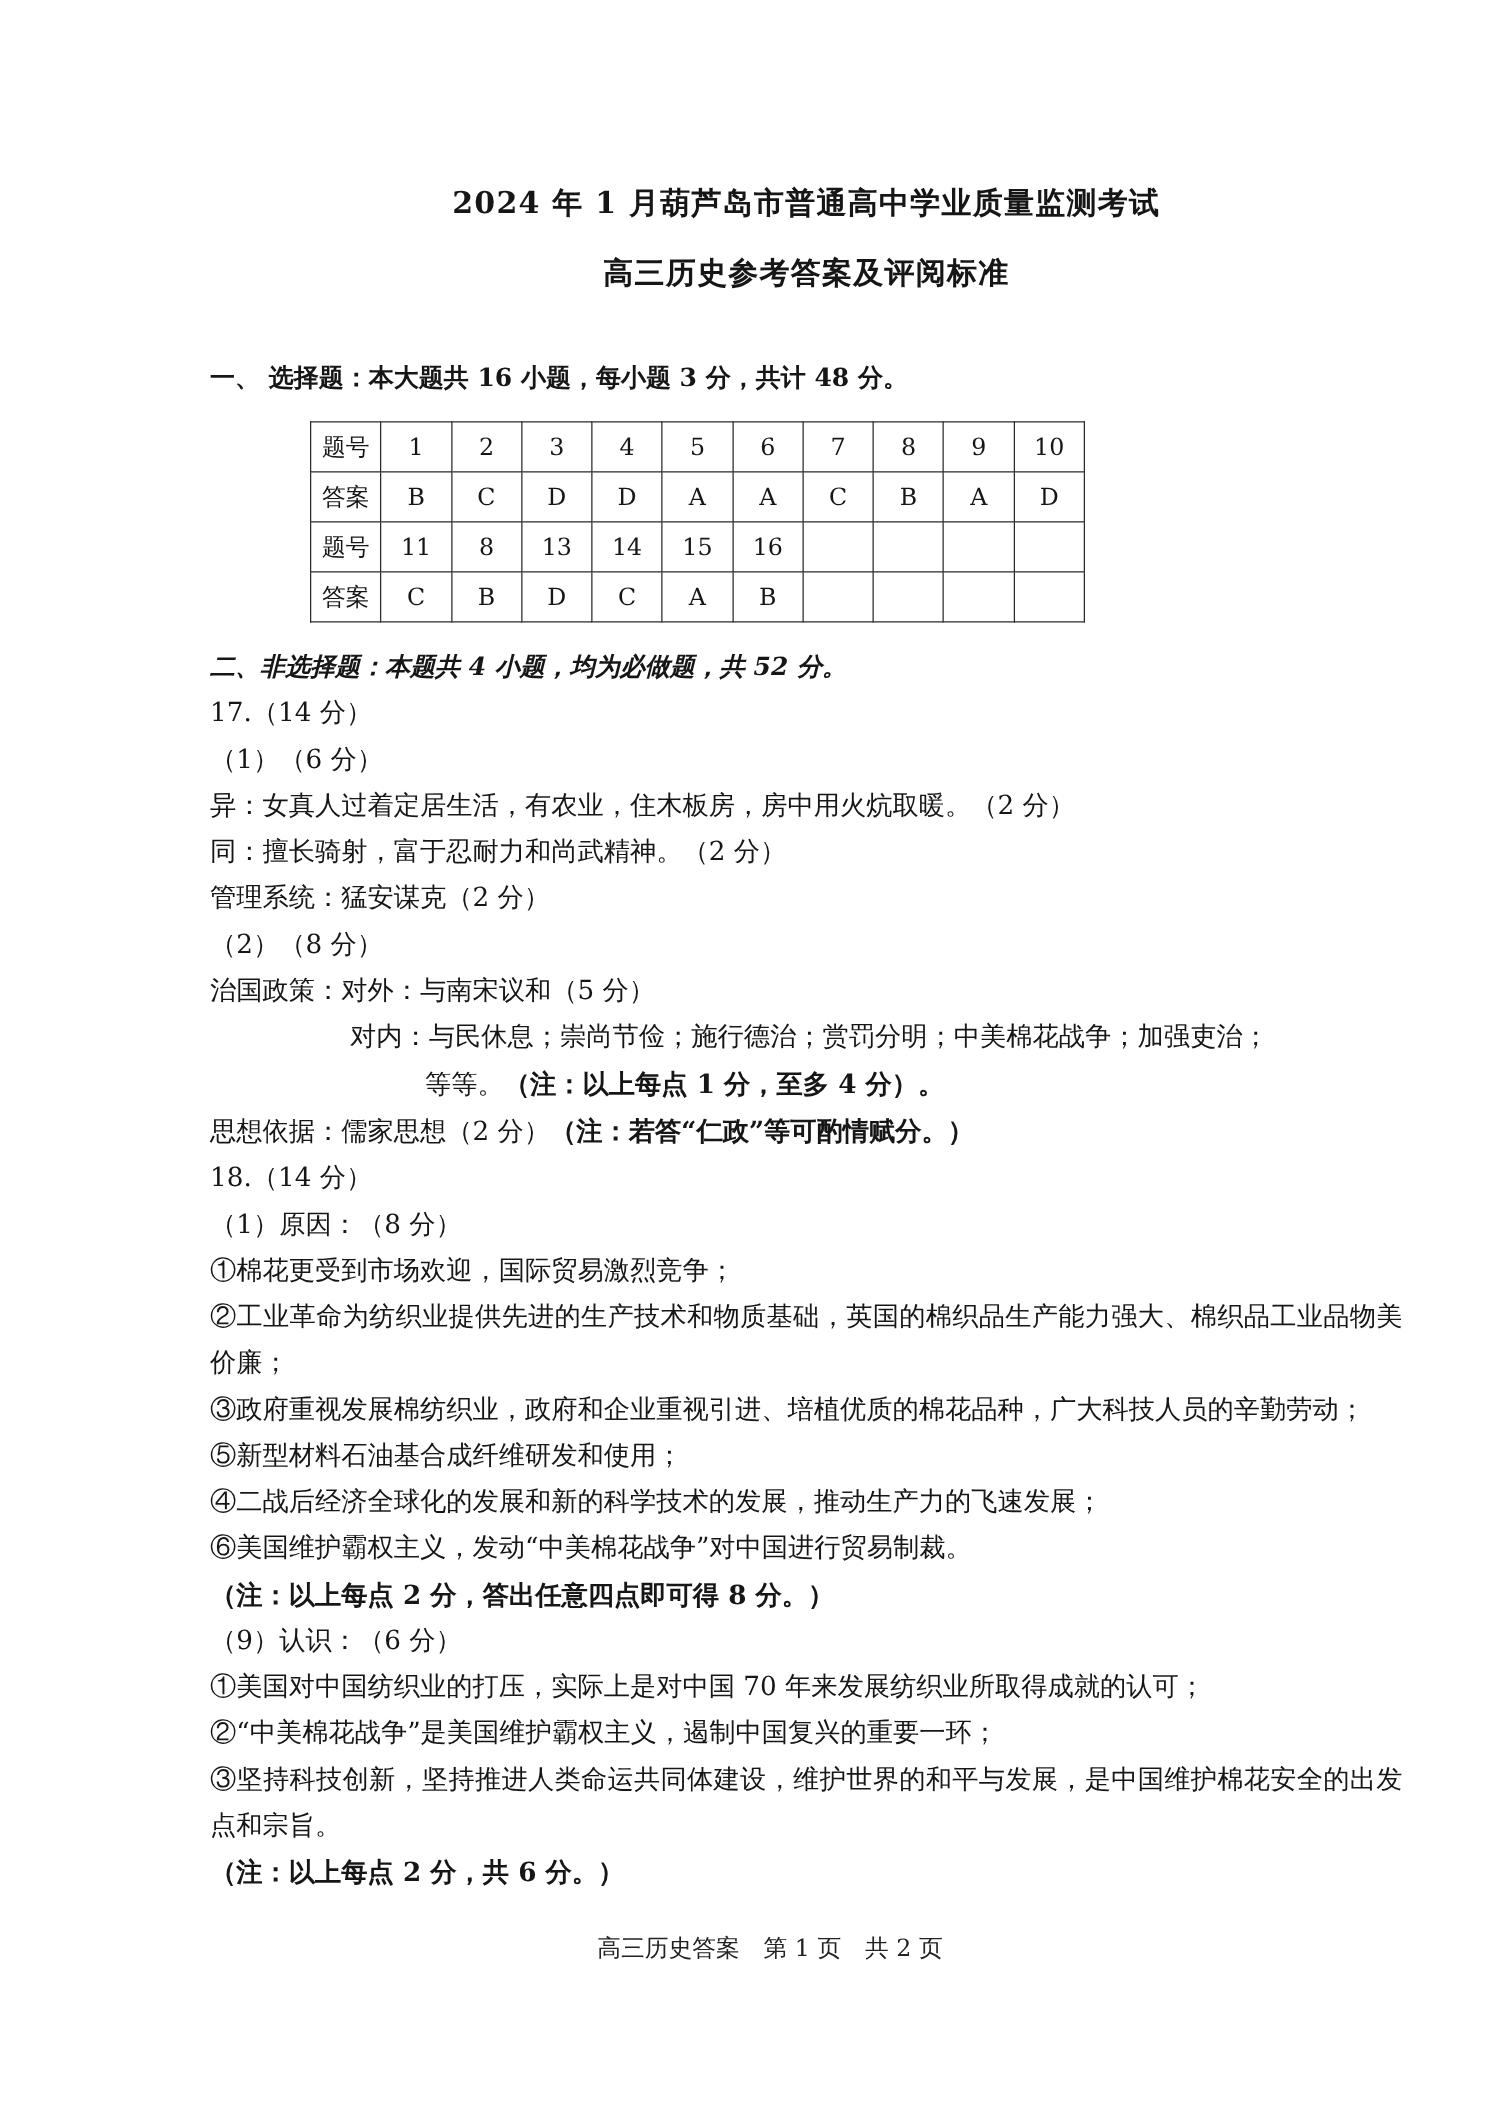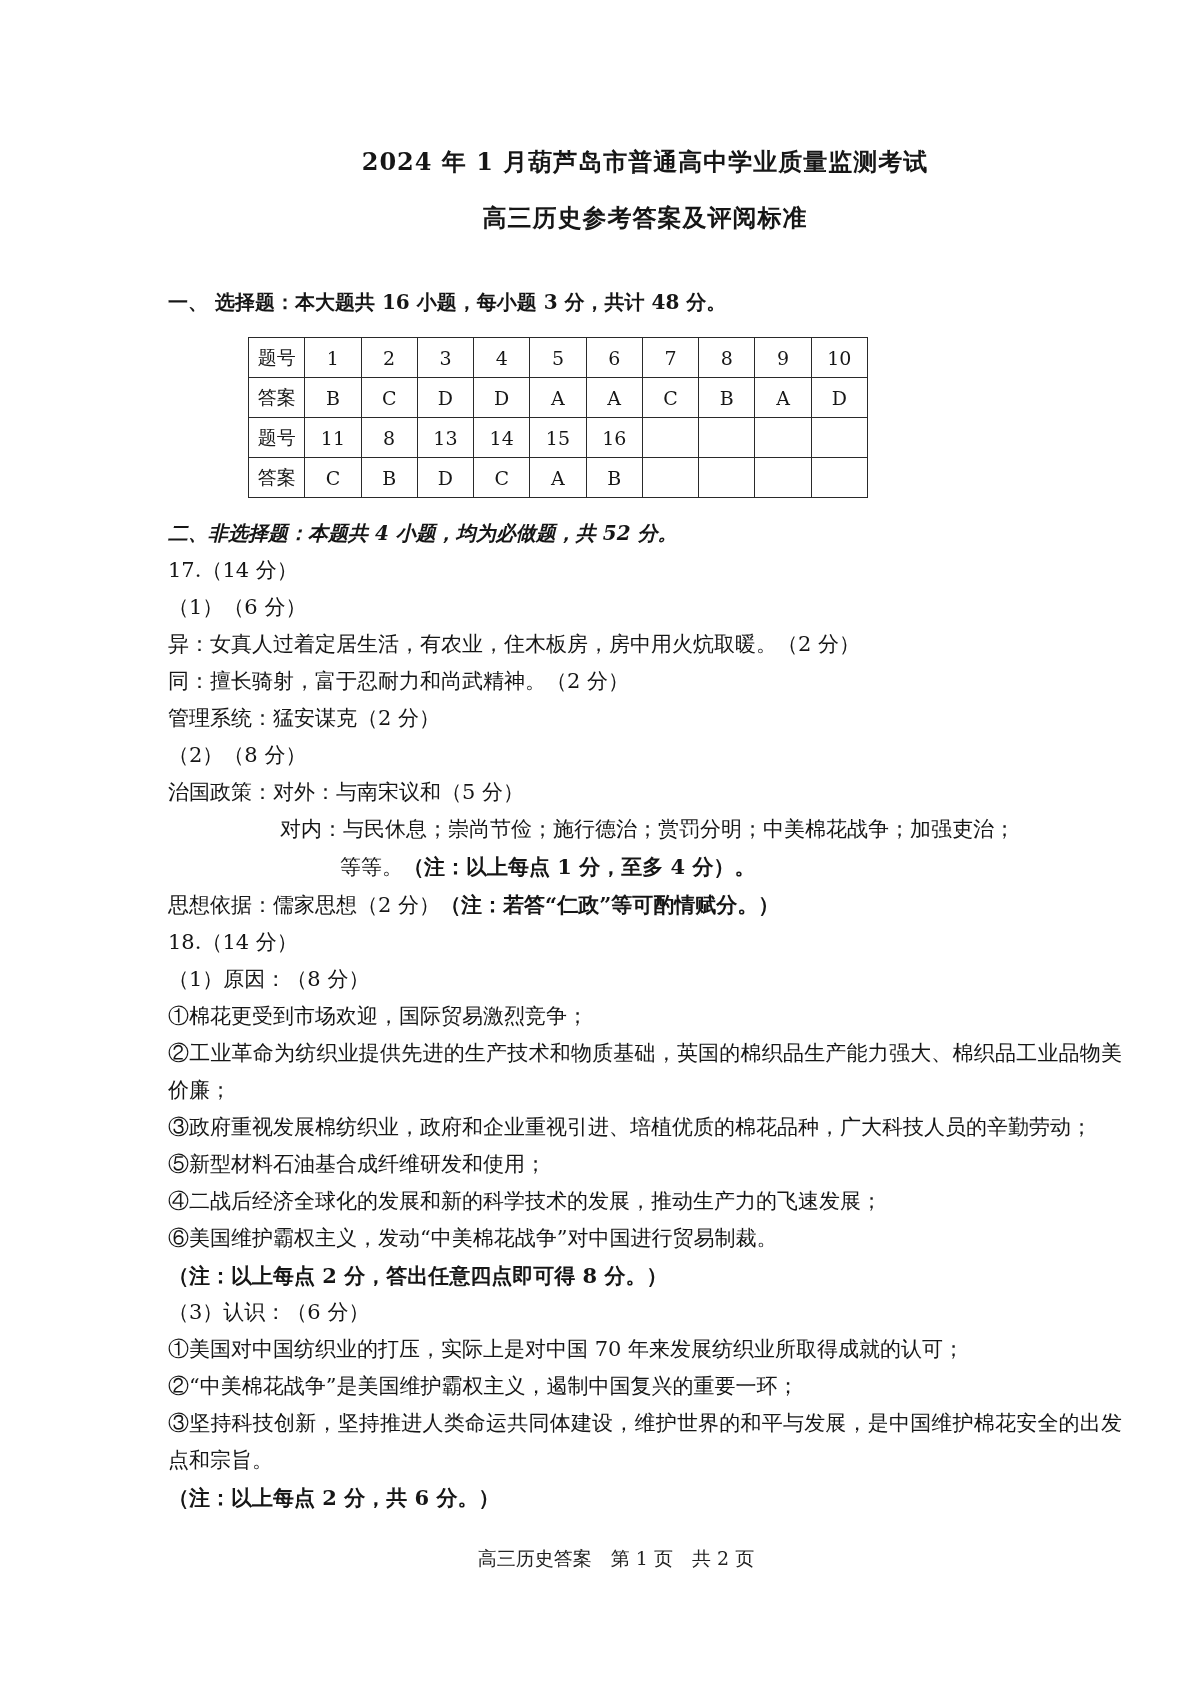--- a/index.html
+++ b/index.html
@@ -126,21 +126,21 @@
 
     <p>18.（14 分）</p>
     <p>（1）原因：（8 分）</p>
     <p class="wrap">①棉花更受到市场欢迎，国际贸易激烈竞争；</p>
     <p class="wrap">②工业革命为纺织业提供先进的生产技术和物质基础，英国的棉织品生产能力强大、棉织品工业品物美价廉；</p>
     <p class="wrap">③政府重视发展棉纺织业，政府和企业重视引进、培植优质的棉花品种，广大科技人员的辛勤劳动；</p>
     <p class="wrap">⑤新型材料石油基合成纤维研发和使用；</p>
     <p class="wrap">④二战后经济全球化的发展和新的科学技术的发展，推动生产力的飞速发展；</p>
     <p class="wrap">⑥美国维护霸权主义，发动“中美棉花战争”对中国进行贸易制裁。</p>
     <p class="note">（注：以上每点 2 分，答出任意四点即可得 8 分。）</p>
-    <p>（3）认识：（6 分）</p>
+    <p>（9）认识：（6 分）</p>
     <p class="wrap">①美国对中国纺织业的打压，实际上是对中国 70 年来发展纺织业所取得成就的认可；</p>
     <p class="wrap">②“中美棉花战争”是美国维护霸权主义，遏制中国复兴的重要一环；</p>
     <p class="wrap">③坚持科技创新，坚持推进人类命运共同体建设，维护世界的和平与发展，是中国维护棉花安全的出发点和宗旨。</p>
     <p class="note">（注：以上每点 2 分，共 6 分。）</p>
 
   </div>
 
   <div class="footer">高三历史答案　第 1 页　共 2 页</div>
 
 </div>

